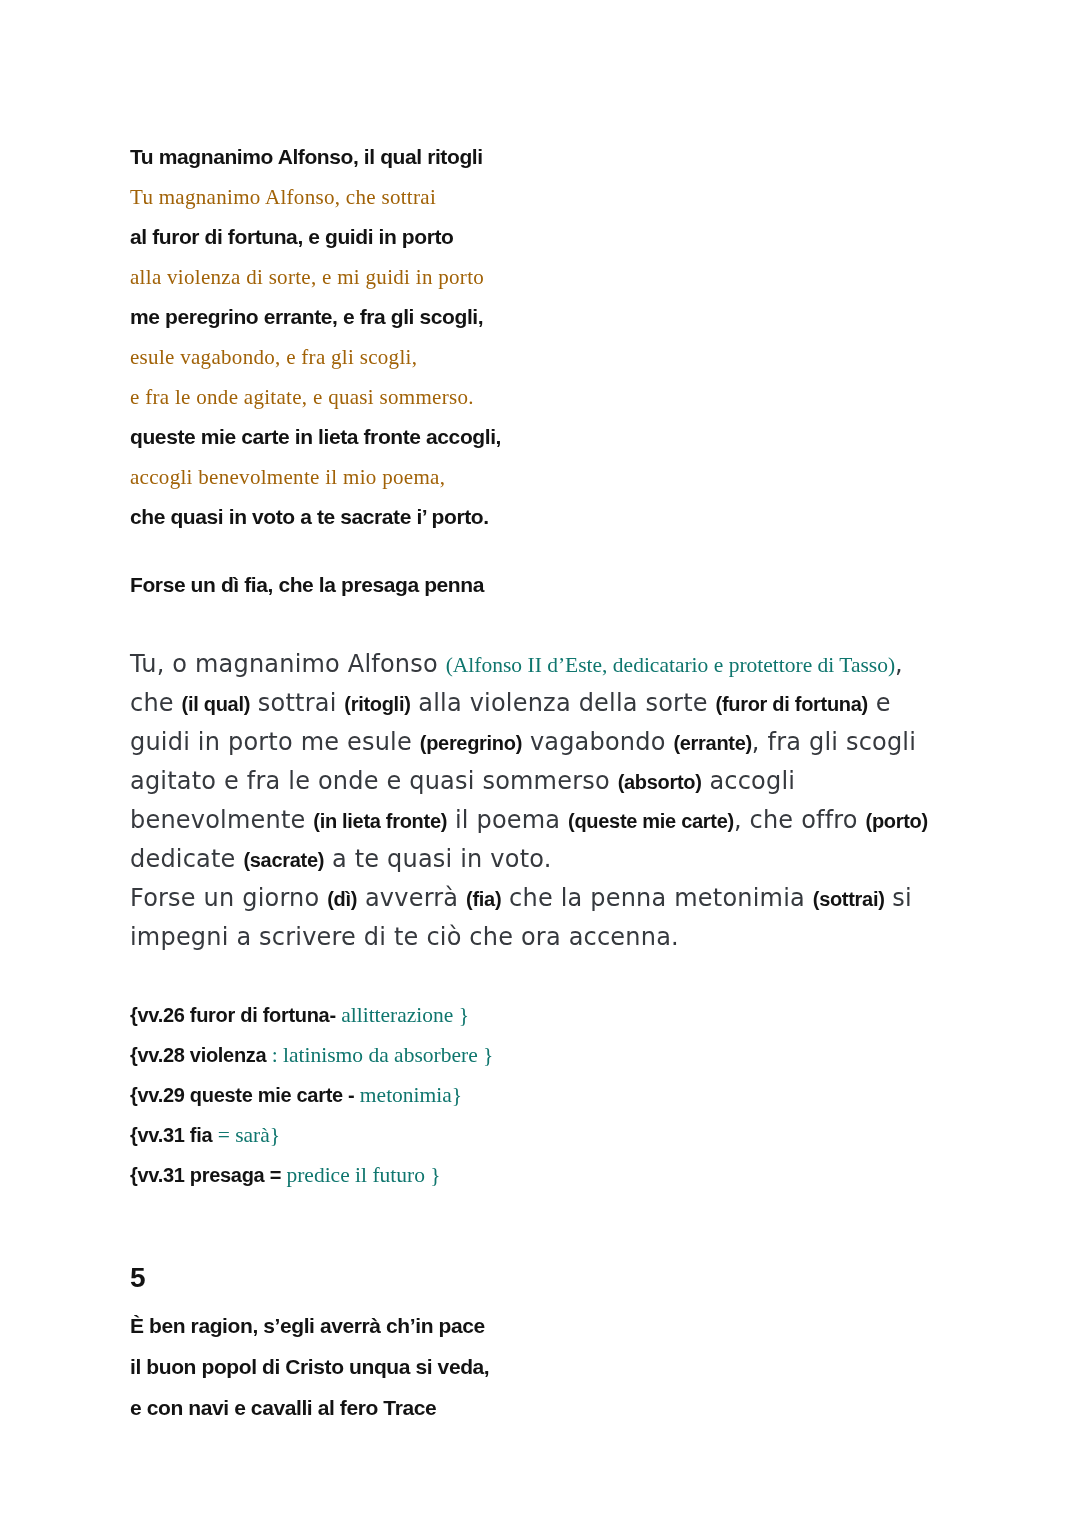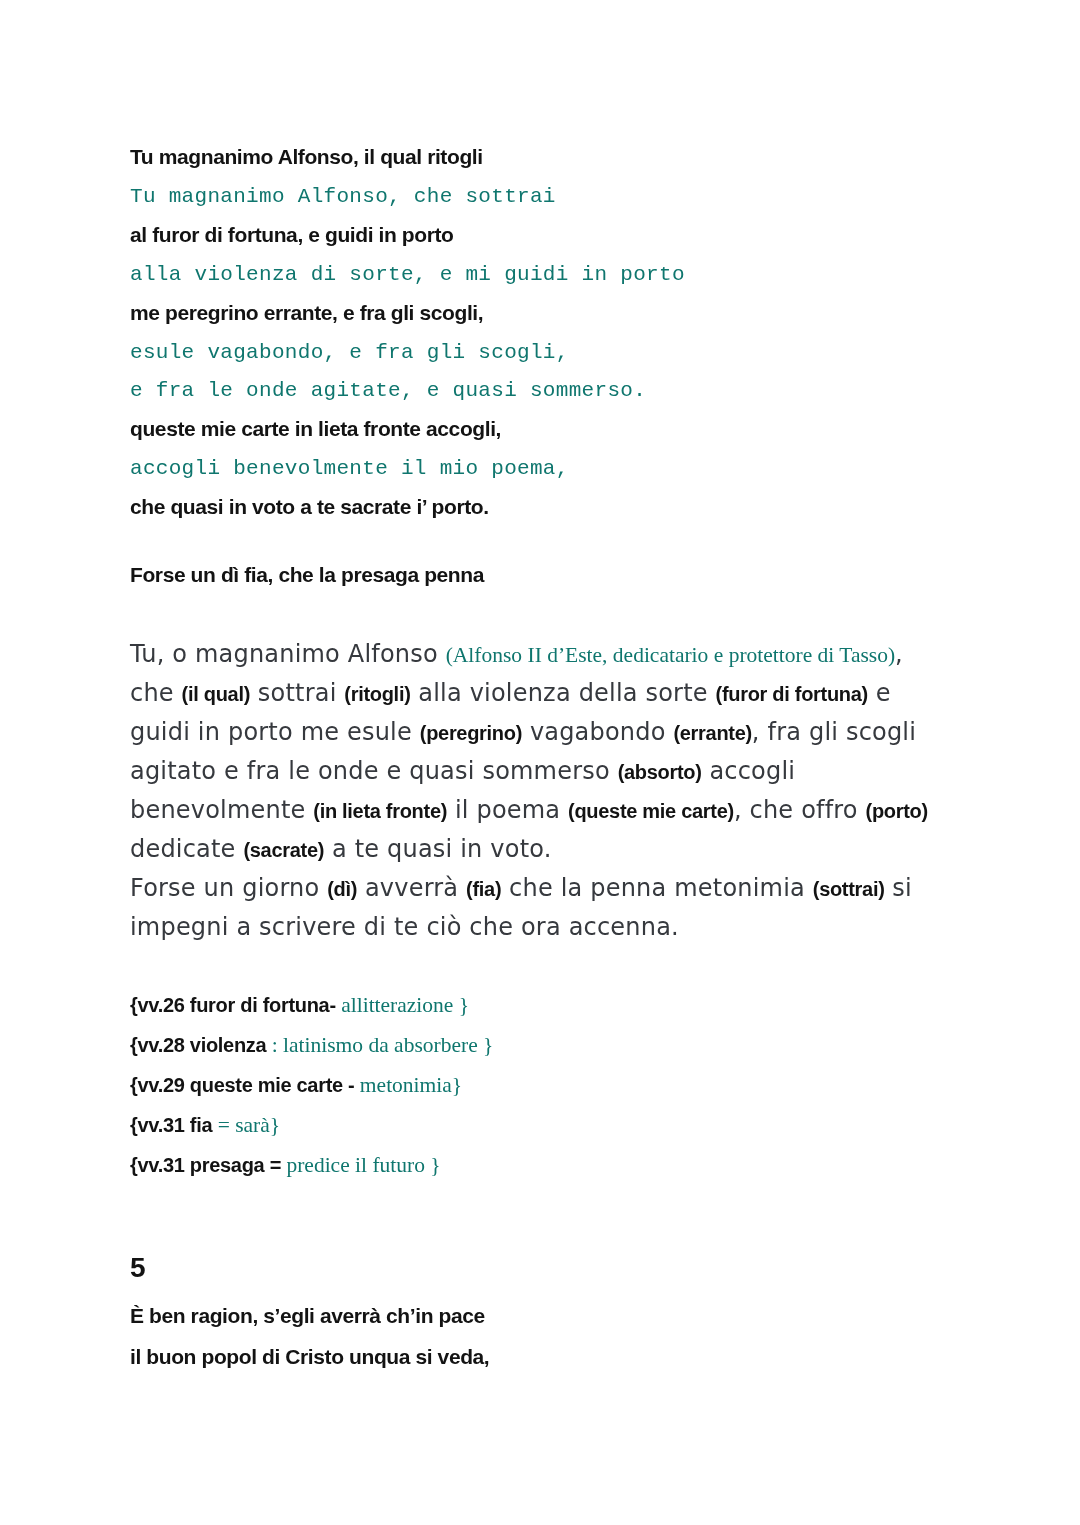--- a/index.html
+++ b/index.html
@@ -43,24 +43,24 @@
 
   
   .seg-vb {  
     font-family: "Liberation Sans", sans-serif;
     font-weight: 700;
     font-size: 21px;
     color: #131313;
     letter-spacing: -0.4px;
   }
   .seg-vl {  
-    font-family: Liberation Mono, monospace;
+    font-family: Liberation Serif, serif;
     font-weight: 400;
     font-size: 21px;
-    color: #0f766e;
+    color: #a16207;
     letter-spacing: 0.3px;
   }
   .seg-s {   
     font-family: "DejaVu Sans", sans-serif;
     font-weight: 400;
     font-size: 24px;
     color: #36393e;
     letter-spacing: 0.2px;
   }
   .seg-b {   
@@ -112,15 +112,16 @@
         <p class="line"><span class="seg-b">{vv.26 furor di fortuna-</span><span class="seg-sf"> allitterazione }</span></p>
         <p class="line"><span class="seg-b">{vv.28 violenza</span><span class="seg-sf"> : latinismo da absorbere }</span></p>
         <p class="line"><span class="seg-b">{vv.29 queste mie carte -</span><span class="seg-sf"> metonimia}</span></p>
         <p class="line"><span class="seg-b">{vv.31 fia</span><span class="seg-sf"> = sarà}</span></p>
         <p class="line"><span class="seg-b">{vv.31 presaga =</span><span class="seg-sf"> predice il futuro }</span></p>
       </div>
       <div class="block section">
         <p class="line number-line"><span class="seg-n">5</span></p>
         <p class="line"><span class="seg-vb">È ben ragion, s’egli averrà ch’in pace</span></p>
         <p class="line"><span class="seg-vb">il buon popol di Cristo unqua si veda,</span></p>
+        <p class="line"><span class="seg-vb">e con navi e cavalli al fero Trace</span></p>
       </div>
     </div>
 </div>
 
 </body></html>

